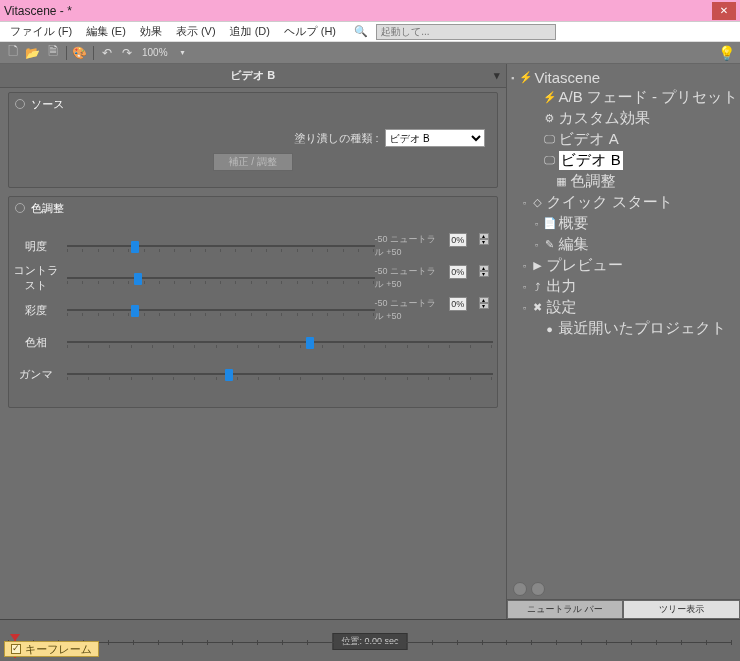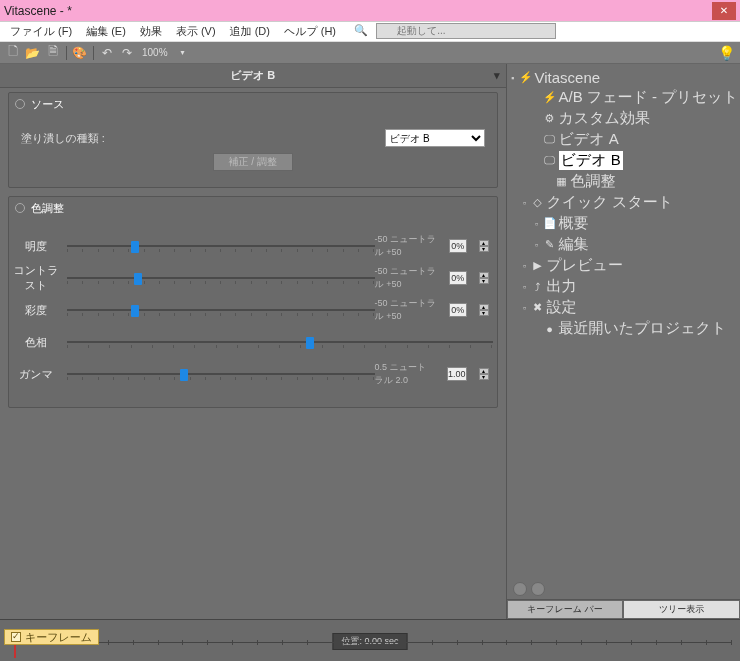--- a/index.html
+++ b/index.html
@@ -1,50 +1,50 @@
 <!DOCTYPE html>
 <html><head>
 <meta charset="utf-8">
 <style>
 *{box-sizing:border-box;margin:0;padding:0;font-family:'MS PGothic','Meiryo',sans-serif;font-size:11px;user-select:none}
 body{width:740px;height:661px;background:#a0a0a0;overflow:hidden}
 .titlebar{height:22px;background:#f9a8d4;display:flex;align-items:center;padding:0 4px;border-bottom:1px solid #ccc}
 .titlebar .title{flex:1;font-size:12px;color:#222}
 .close-btn{width:24px;height:18px;background:#c8504e;color:#fff;display:flex;align-items:center;justify-content:center;font-size:10px}
-.menubar{height:20px;background:#fff;display:flex;align-items:flex-start;padding:0 4px;gap:2px;border-bottom:1px solid #ddd}
+.menubar{height:20px;background:#fff;display:flex;align-items:center;padding:0 4px;gap:2px;border-bottom:1px solid #ddd}
 .menubar span{padding:2px 6px;color:#333;font-size:11px}
 .menubar .launch{margin-left:4px;display:flex;align-items:center;gap:2px}
-.menubar .launch input{width:180px;height:16px;background:#ddd;border:1px solid #999;font-size:10px;padding:0 20px}
+.menubar .launch input{width:180px;height:16px;background:#ddd;border:1px solid #999;font-size:10px;padding:0 4px}
 .toolbar{height:22px;background:#7d7d7d;display:flex;align-items:center;padding:0 4px;gap:2px;border-bottom:1px solid #666}
 .tb-ico{width:18px;height:18px;display:flex;align-items:center;justify-content:center;color:#ddd;font-size:12px}
 .tb-sep{width:1px;height:14px;background:#555;margin:0 2px}
 .zoom{color:#ddd;font-size:10px;padding:0 4px}
 .bulb{margin-left:auto;color:#ccc;font-size:14px}
 .main{display:flex;height:555px}
 .left{width:617px;background:#6f6f6f;display:flex;flex-direction:column}
 .vidhead{height:24px;background:#6a6a6a;display:flex;align-items:center;justify-content:center;color:#e8e8e8;font-size:12px;font-weight:bold;border-bottom:1px solid #555;position:relative}
 .vidhead .dd{position:absolute;right:6px;color:#333}
 .panel{margin:4px 8px;background:#6a6a6a;border:1px solid #555;border-radius:2px}
 .phead{height:22px;display:flex;align-items:center;padding:0 6px;color:#fff;font-size:11px;gap:6px}
 .phead .dot{width:10px;height:10px;border:1px solid #aaa;border-radius:50%}
 .pbody{padding:8px 12px}
-.fillrow{display:flex;align-items:center;justify-content:space-between;gap:24px;margin:6px 0}
+.fillrow{display:flex;align-items:center;justify-content:flex-end;gap:6px;margin:6px 0}
 .fillrow label{color:#e0e0e0;font-size:11px}
 .fillrow select{width:100px;height:18px;background:#fff;border:1px solid #999;font-size:10px}
 .hostmsg{text-align:center;color:#ddd;font-size:10px;margin:12px 0 6px}
 .corrbtn{display:block;margin:0 auto 8px;width:80px;height:18px;background:#888;border:1px solid #666;color:#bbb;font-size:10px}
 .sliders{padding:8px 4px 14px}
 .srow{display:flex;align-items:center;margin:6px 0;height:26px}
 .slabel{width:54px;text-align:center;color:#e8e8e8;font-size:11px;padding-right:8px}
 .strack{flex:1;position:relative;height:20px}
 .sbar{position:absolute;top:9px;left:0;right:0;height:2px;background:#4a4a4a}
 .sticks{position:absolute;top:13px;left:0;right:0;height:4px;display:flex;justify-content:space-between}
 .sticks i{width:1px;height:3px;background:#555}
 .sthumb{position:absolute;top:5px;width:8px;height:12px;background:#1e88e5;border-radius:1px;transform:translateX(-4px)}
-.sinfo{width:118px;display:flex;align-items:center;justify-content:flex-end;gap:12px;padding-right:4px}
+.sinfo{width:118px;display:flex;align-items:flex-start;justify-content:flex-end;gap:12px;padding-right:4px}
 .sinfo .rng{color:#bbb;font-size:9px}
 .sinfo .val{width:24px;height:14px;background:#eee;border:1px solid #888;font-size:9px;text-align:center;line-height:12px;color:#333}
 .sinfo .spin{display:flex;flex-direction:column;gap:0}
 .sinfo .spin i{width:10px;height:6px;background:#ccc;border:1px solid #888;font-size:6px;line-height:4px;text-align:center;font-style:normal}
 .right{flex:1;background:#707070;border-left:1px solid #555;display:flex;flex-direction:column}
 .tree{flex:1;padding:4px 2px;font-size:10px;color:#ddd}
 .tnode{display:flex;align-items:center;gap:3px;padding:1px 0;white-space:nowrap}
 .tnode .tw{width:8px;text-align:center;color:#ccc;font-size:9px}
 .tnode .ti{width:12px;text-align:center;font-size:11px}
 .tnode .tl{font-size:15px}
@@ -55,21 +55,21 @@
 .tab.act{background:#e0e0e0}
 .navbtns{height:20px;display:flex;align-items:center;gap:4px;padding:2px 6px}
 .navbtns i{width:14px;height:14px;border-radius:50%;background:#888;border:1px solid #666;font-style:normal}
 .timeline{height:42px;background:#6a6a6a;border-top:1px solid #444;position:relative}
 .poslabel{position:absolute;top:13px;left:50%;transform:translateX(-50%);background:#444;color:#ccc;font-size:9px;padding:1px 8px;border:1px solid #333}
 .tlaxis{position:absolute;top:22px;left:8px;right:8px;height:1px;background:#444}
 .tlticks{position:absolute;top:20px;left:8px;right:8px;display:flex;justify-content:space-between}
 .tlticks i{width:1px;height:5px;background:#444}
 .playhead{position:absolute;top:14px;left:10px;width:0;height:0;border-left:5px solid transparent;border-right:5px solid transparent;border-top:7px solid #c93030}
 .playline{position:absolute;top:20px;left:14px;width:2px;height:18px;background:#c93030}
-.kf{position:absolute;bottom:16px;left:4px;height:16px;background:#f9dd8f;border:1px solid #b89a3a;display:flex;align-items:center;padding:0 6px;gap:4px;font-size:10px;color:#5a4a10}
+.kf{position:absolute;bottom:4px;left:4px;height:16px;background:#f9dd8f;border:1px solid #b89a3a;display:flex;align-items:center;padding:0 6px;gap:4px;font-size:10px;color:#5a4a10}
 .kf .chk{width:10px;height:10px;border:1px solid #8a7020;background:#fdf3c8;position:relative}
 .kf .chk::after{content:'✓';position:absolute;top:-2px;left:0;font-size:9px;color:#6a5010}
 </style>
 </head>
 <body>
 
 <div class="titlebar">
   <span class="title">Vitascene - *</span>
   <div class="close-btn">✕</div>
 </div>
@@ -294,28 +294,20 @@
                 <i></i>
                 <i></i>
                 <i></i>
                 <i></i>
                 <i></i>
                 <i></i>
                 <i></i>
               </div>
               <div class="sthumb" style="left:38%"></div>
             </div>
-  <div class="sinfo">
-              <span class="rng">0.5 ニュートラル 2.0</span>
-              <span class="val">1.00</span>
-              <span class="spin">
-                <i>▴</i>
-                <i>▾</i>
-              </span>
-            </div>
           </div>
         </div>
     </div>
   </div>
 
   <div class="right">
     <div class="tree" id="tree">
         <div class="tnode">
           <span class="tw">▪</span>
           <span class="ti">⚡</span>
@@ -380,21 +372,21 @@
           <span class="tw"></span>
           <span class="ti">●</span>
           <span class="tl ">最近開いたプロジェクト</span>
         </div>
       </div>
     <div class="navbtns">
         <i></i>
         <i></i>
       </div>
     <div class="tabs">
-      <div class="tab">キーフレーム バー</div>
+      <div class="tab">ニュートラル バー</div>
       <div class="tab act">ツリー表示</div>
     </div>
   </div>
 </div>
 
 <div class="timeline">
   <div class="poslabel">位置: 0.00 sec</div>
   <div class="playhead"></div>
   <div class="playline"></div>
   <div class="tlaxis"></div>

